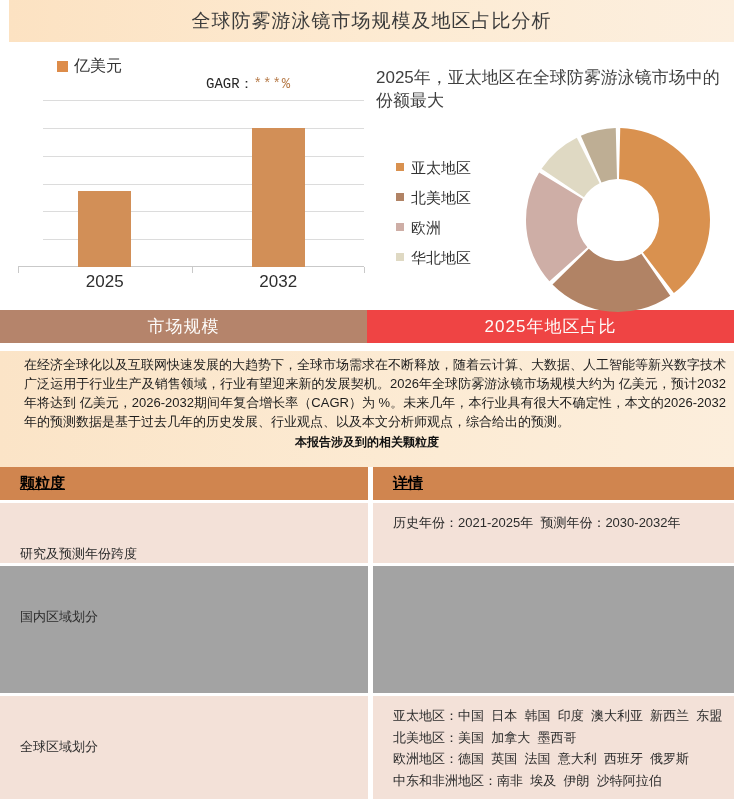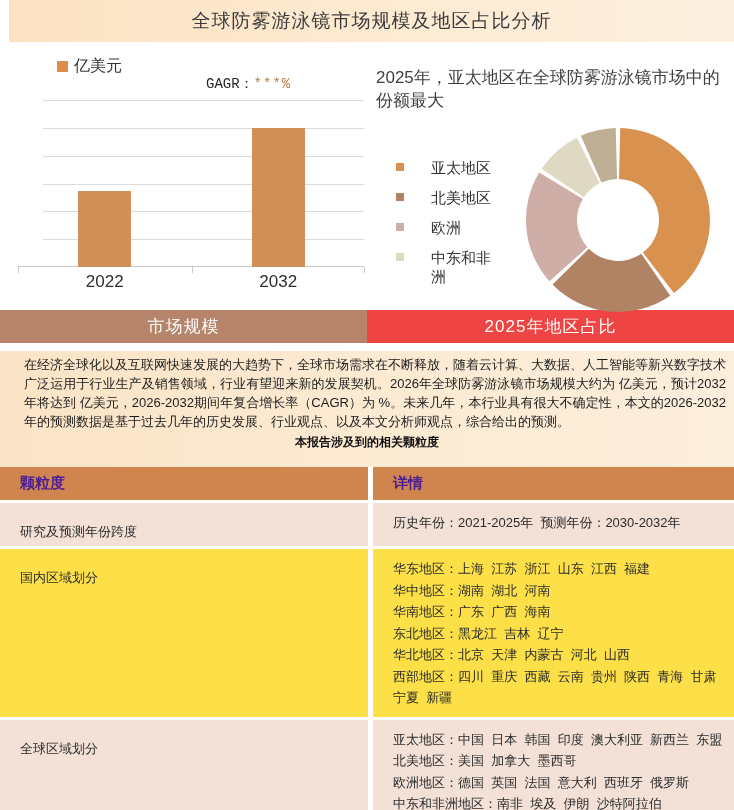--- a/index.html
+++ b/index.html
@@ -34,21 +34,21 @@
   .bar{position:absolute;bottom:0;width:53px;background:#D28F57;}
   .tick{position:absolute;top:167px;width:1px;height:6px;background:#C9C9C9;}
   .xlabels{position:absolute;left:4px;top:222px;width:347px;display:flex;}
   .xlabel{flex:1;text-align:center;font-size:17px;color:#2E2E2E;}
 
   
   .pie-panel{position:absolute;left:376px;top:6px;width:356px;height:256px;margin-top:18px;}
   .pie-title{font-size:17px;line-height:23px;color:#3F3F3F;width:356px;}
   .pie-body{position:absolute;left:0;top:56px;width:356px;display:flex;}
   .pie-legend{width:126px;box-sizing:border-box;padding:36px 0 0 20px;}
-  .pie-legend-item{display:flex;margin-bottom:11px;gap:20px;}
+  .pie-legend-item{display:flex;margin-bottom:11px;}
   .pie-marker{width:8px;height:8px;margin:5px 7px 0 0;flex:0 0 8px;}
   .pie-legend-label{font-size:15px;line-height:19px;color:#333333;max-width:64px;}
   .donut-box{width:192px;height:192px;margin-left:20px;margin-top:2px;}
 
   
   .tabs{flex:0 0 33px;display:flex;}
   .tab{width:50%;display:flex;align-items:center;justify-content:center;
        font-size:17px;color:#FDFCFA;letter-spacing:1px;}
   .tab-left{background:#B5846B;}
   .tab-right{background:#ef4444;}
@@ -60,28 +60,28 @@
     background:linear-gradient(90deg,#FBE4C7 0%,#FCEBD4 60%,#FCEEDC 100%);
     padding:4px 8px 0 8px;
   }
   .summary-text{font-size:13px;line-height:19px;color:#1C1C1C;text-align:justify;margin-left:16px;}
   .table-title{text-align:center;font-size:12px;font-weight:bold;color:#111111;margin-top:3px;}
 
   
   .grain-table{flex:1 1 auto;display:flex;flex-direction:column;background:#ffffff;}
   .t-head{flex:0 0 33px;display:flex;background:#D0854F;}
   .t-head .hc{box-sizing:border-box;display:flex;align-items:center;
-              font-size:15px;font-weight:bold;color:#4c1d95;}
+              font-size:15px;font-weight:bold;color:#000000;text-decoration:underline;}
   .col-l{width:368px;flex:0 0 368px;padding-left:20px;box-sizing:border-box;}
   .col-div{width:5px;flex:0 0 5px;background:#ffffff;}
   .col-r{flex:1 1 auto;padding-left:20px;box-sizing:border-box;}
   .t-row{display:flex;margin-top:3px;}
   .t-row.odd{background:#F3E1D8;}
-  .t-row.even{background:#fde047;justify-content:center;}
-  .t-row .cell-l{padding-top:20px;font-size:13px;color:#2B2B2B;}
+  .t-row.even{background:#a3a3a3;}
+  .t-row .cell-l{padding-top:10px;font-size:13px;color:#2B2B2B;margin-top:32px;}
   .t-row .cell-r{padding-top:9px;padding-bottom:8px;padding-right:10px;
                  font-size:13px;line-height:21.5px;color:#2B2B2B;white-space:pre-wrap;}
   .t-row .col-div{background:#ffffff;}
 </style>
 </head>
 <body>
 
 <div class="stage">
 
   <div class="top-banner">
@@ -104,21 +104,21 @@
           <div class="gridline" style="top: 111.333px;"></div>
           <div class="gridline" style="top: 139.167px;"></div>
           <div class="baseline"></div>
           <div class="bar" style="left: 64.25px; height: 76px; background: rgb(210, 143, 87);"></div>
           <div class="bar" style="left: 237.75px; height: 139px; background: rgb(210, 143, 87);"></div>
           <div class="tick" style="left: 4px;"></div>
           <div class="tick" style="left: 177.5px;"></div>
           <div class="tick" style="left: 350px;"></div>
         </div>
       <div class="xlabels">
-          <div class="xlabel">2022</div>
+          <div class="xlabel">2025</div>
           <div class="xlabel">2032</div>
         </div>
     </div>
 
     <div class="pie-panel">
       <div class="pie-title">2025年，亚太地区在全球防雾游泳镜市场中的份额最大</div>
       <div class="pie-body">
         <div class="pie-legend">
             <div class="pie-legend-item">
               <div class="pie-marker" style="background: rgb(217, 145, 79);"></div>
@@ -127,21 +127,21 @@
             <div class="pie-legend-item">
               <div class="pie-marker" style="background: rgb(177, 131, 101);"></div>
               <div class="pie-legend-label">北美地区</div>
             </div>
             <div class="pie-legend-item">
               <div class="pie-marker" style="background: rgb(206, 174, 166);"></div>
               <div class="pie-legend-label">欧洲</div>
             </div>
             <div class="pie-legend-item">
               <div class="pie-marker" style="background: rgb(223, 217, 195);"></div>
-              <div class="pie-legend-label">中东和非洲</div>
+              <div class="pie-legend-label">华北地区</div>
             </div>
           </div>
         <div class="donut-box"><svg width="192" height="192" viewBox="0 0 192 192">
               <path d="M 98.25 4.03 A 92 92 0 0 1 151.88 169.09 L 120.90 128.57 A 41 41 0 0 0 97.00 55.01 Z" fill="#D9914F"></path>
               <path d="M 148.24 171.73 A 92 92 0 0 1 30.49 160.60 L 66.81 124.79 A 41 41 0 0 0 119.28 129.75 Z" fill="#B18365"></path>
               <path d="M 27.42 157.32 A 92 92 0 0 1 17.14 48.62 L 60.86 74.88 A 41 41 0 0 0 65.44 123.33 Z" fill="#CEAEA6"></path>
               <path d="M 19.55 44.82 A 92 92 0 0 1 54.81 13.74 L 77.64 59.34 A 41 41 0 0 0 61.93 73.19 Z" fill="#DFD9C3"></path>
               <path d="M 58.87 11.82 A 92 92 0 0 1 93.75 4.03 L 95.00 55.01 A 41 41 0 0 0 79.45 58.49 Z" fill="#BEAE94"></path>
             </svg></div>
       </div>
@@ -168,26 +168,20 @@
     </div>
     <div id="table-rows-host" style="display:flex;flex-direction:column;flex:1 1 auto;">
         <div class="t-row odd" style="min-height: 43px;">
           <div class="cell-l col-l">研究及预测年份跨度</div>
           <div class="col-div"></div>
           <div class="cell-r col-r">历史年份：2021-2025年  预测年份：2030-2032年</div>
         </div>
         <div class="t-row even" style="min-height: 127px;">
           <div class="cell-l col-l">国内区域划分</div>
           <div class="col-div"></div>
-          <div class="cell-r col-r">华东地区：上海  江苏  浙江  山东  江西  福建
-华中地区：湖南  湖北  河南
-华南地区：广东  广西  海南
-东北地区：黑龙江  吉林  辽宁
-华北地区：北京  天津  内蒙古  河北  山西
-西部地区：四川  重庆  西藏  云南  贵州  陕西  青海  甘肃  宁夏  新疆</div>
         </div>
         <div class="t-row odd" style="min-height: 87px;">
           <div class="cell-l col-l">全球区域划分</div>
           <div class="col-div"></div>
           <div class="cell-r col-r">亚太地区：中国  日本  韩国  印度  澳大利亚  新西兰  东盟
 北美地区：美国  加拿大  墨西哥
 欧洲地区：德国  英国  法国  意大利  西班牙  俄罗斯
 中东和非洲地区：南非  埃及  伊朗  沙特阿拉伯</div>
         </div>
       </div>

